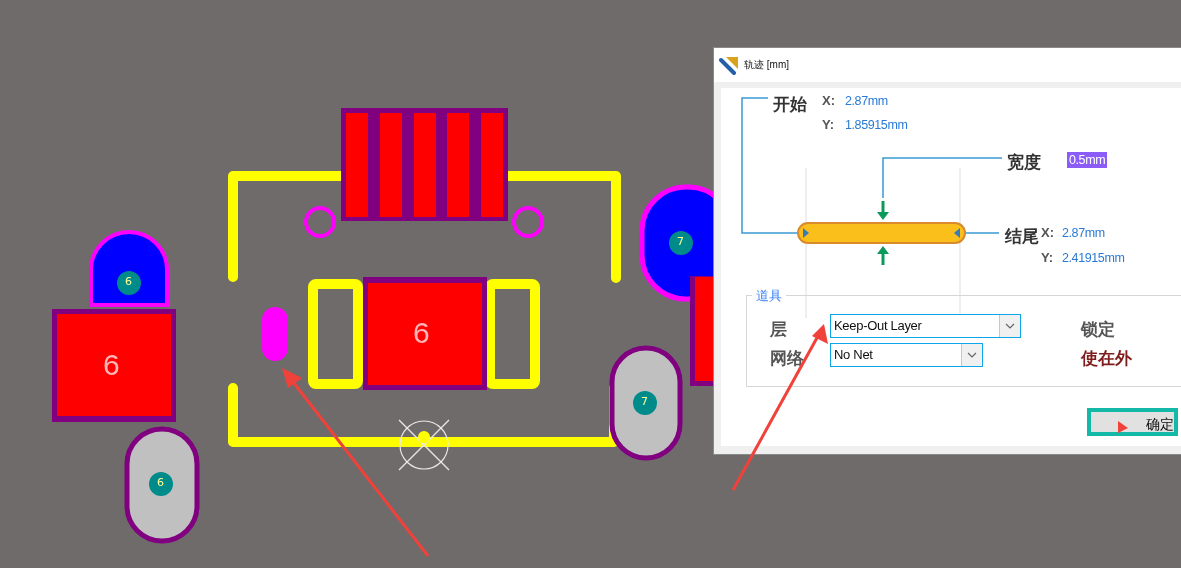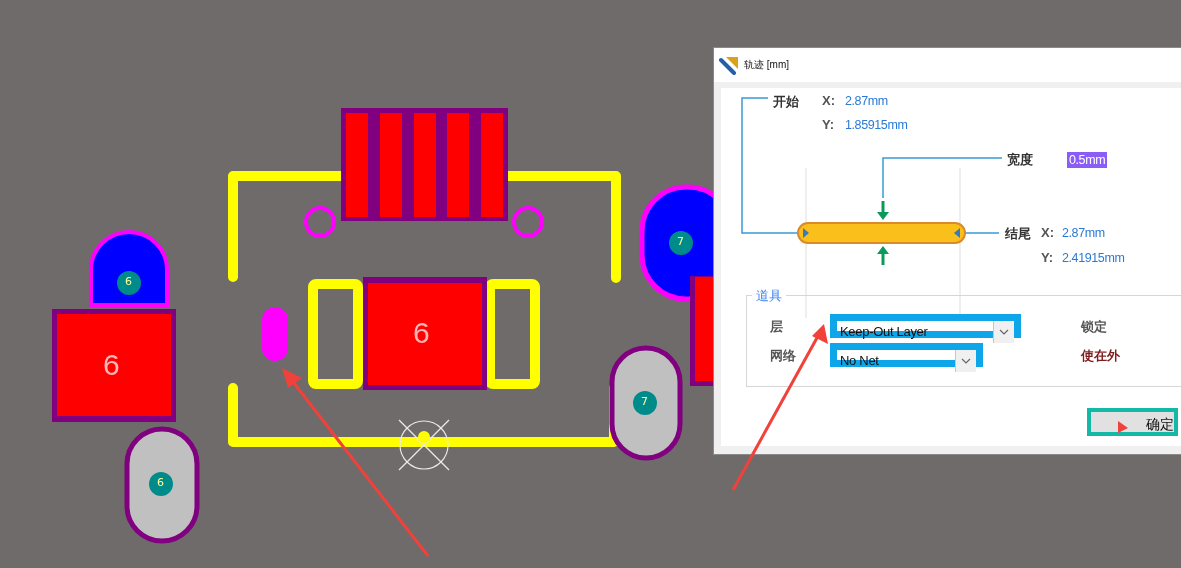--- a/index.html
+++ b/index.html
@@ -4,27 +4,27 @@
 <style>
   * { box-sizing: border-box; margin: 0; padding: 0; }
   html, body { width: 1181px; height: 568px; overflow: hidden; background: #6f6b6b; font-family: "DejaVu Sans", sans-serif; }
   .canvas { position: absolute; left: 0; top: 0; width: 1181px; height: 568px; }
   .abs { position: absolute; }
   
   .dialog { position: absolute; left: 713px; top: 47px; width: 470px; height: 408px; background: #f0f0f0; border: 1px solid #8a8a8a; border-right: none; }
   .titlebar { position: absolute; left: 0; top: 0; right: 0; height: 34px; background: #fff; display: flex; align-items: center; padding-left: 4px; }
   .title-text { font-family: "Liberation Sans", sans-serif; font-size: 10px; color: #111; margin-left: 4px; }
   .panel { position: absolute; left: 7px; top: 40px; right: 0; bottom: 8px; background: #fff; }
-  .lbl { position: absolute; font-size: 13px; color: #333; font-weight: bold; white-space: nowrap; }
+  .lbl { position: absolute; font-size: 17px; color: #333; font-weight: bold; white-space: nowrap; }
   .val { position: absolute; font-family: "Liberation Sans", sans-serif; font-size: 12.5px; color: #2a7ad5; white-space: nowrap; letter-spacing: -0.4px; }
   .xy { position: absolute; font-family: "Liberation Sans", sans-serif; font-size: 13px; font-weight: bold; color: #555; }
   .width-input { position: absolute; left: 346px; top: 102px; height: 16px; padding: 0 2px; background: #8b5cf6; color: #fff; font-family: "Liberation Sans", sans-serif; font-size: 12.5px; letter-spacing: -0.4px; line-height: 16px; }
   .groupbox { position: absolute; left: 25px; top: 207px; right: 0; height: 92px; border: 1px solid #d6d6d6; border-right: none; }
   .group-title { position: absolute; left: 31px; top: 199px; background: #fff; padding: 0 4px; font-size: 13px; color: #3b82f6; }
-  .select { position: absolute; height: 24px; background: #fff; border: 7px solid #0ea5e9; font-family: "Liberation Sans", sans-serif; font-size: 13px; color: #111; line-height: 22px; padding-left: 3px; letter-spacing: -0.3px; }
+  .select { position: absolute; height: 24px; background: #fff; border: 1px solid #0ea5e9; font-family: "Liberation Sans", sans-serif; font-size: 13px; color: #111; line-height: 22px; padding-left: 3px; letter-spacing: -0.3px; }
   .select .arrow { position: absolute; right: 0; top: 0; width: 21px; height: 22px; border-left: 1px solid #c8c8c8; background: #f0f0f0; display: flex; align-items: center; justify-content: center; }
   .ok-btn { position: absolute; left: 373px; top: 360px; width: 91px; height: 28px; background: #e1e1e1; border: 4px solid #14b8a6; font-size: 14px; color: #111; text-align: right; line-height: 24px; cursor: pointer; }
 </style>
 </head>
 <body>
 
 <div class="canvas">
 
   <svg class="abs" style="left:0;top:0" width="1181" height="568">
 

